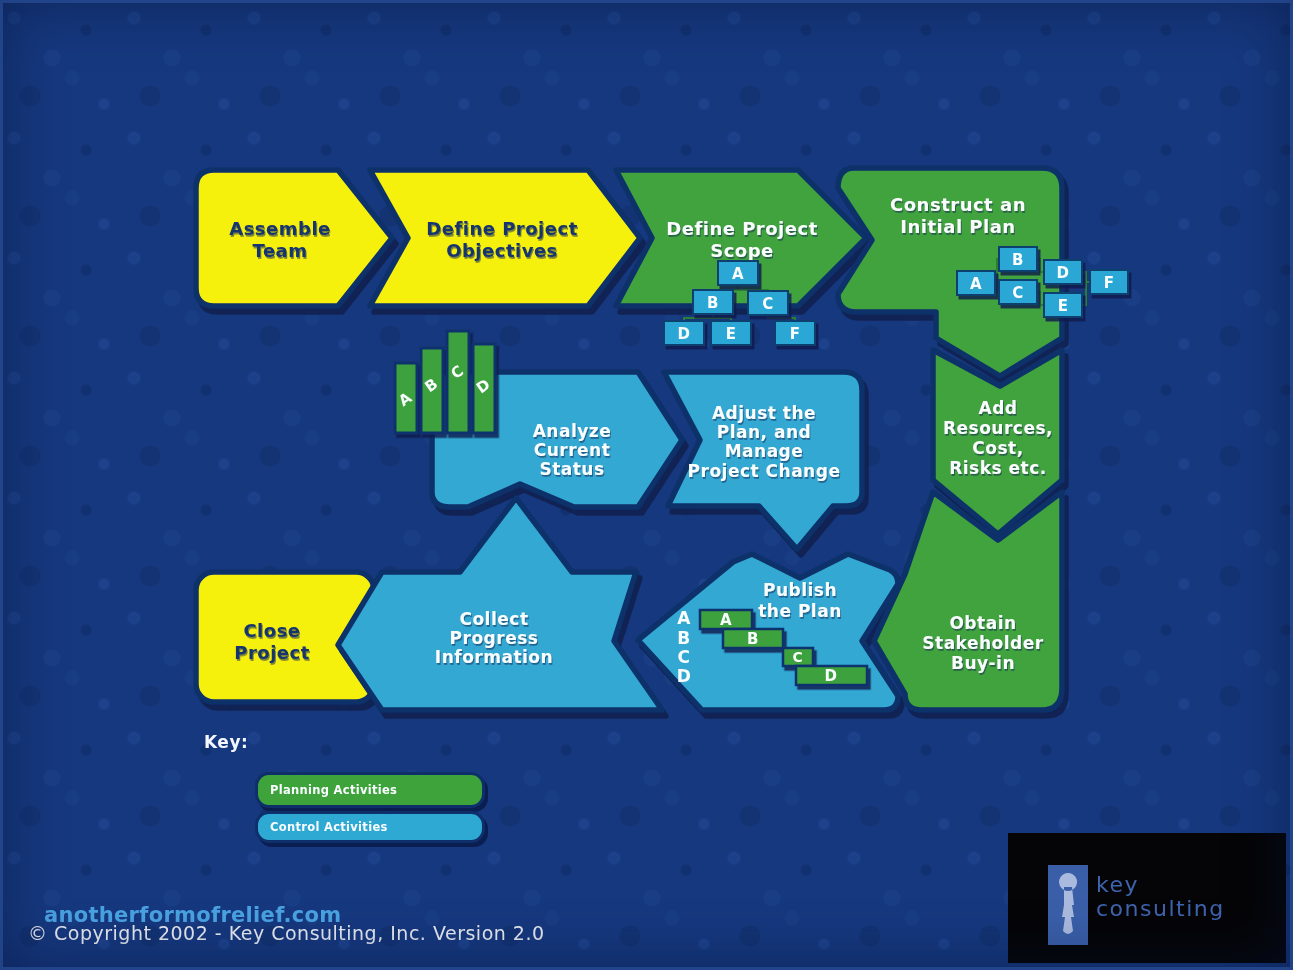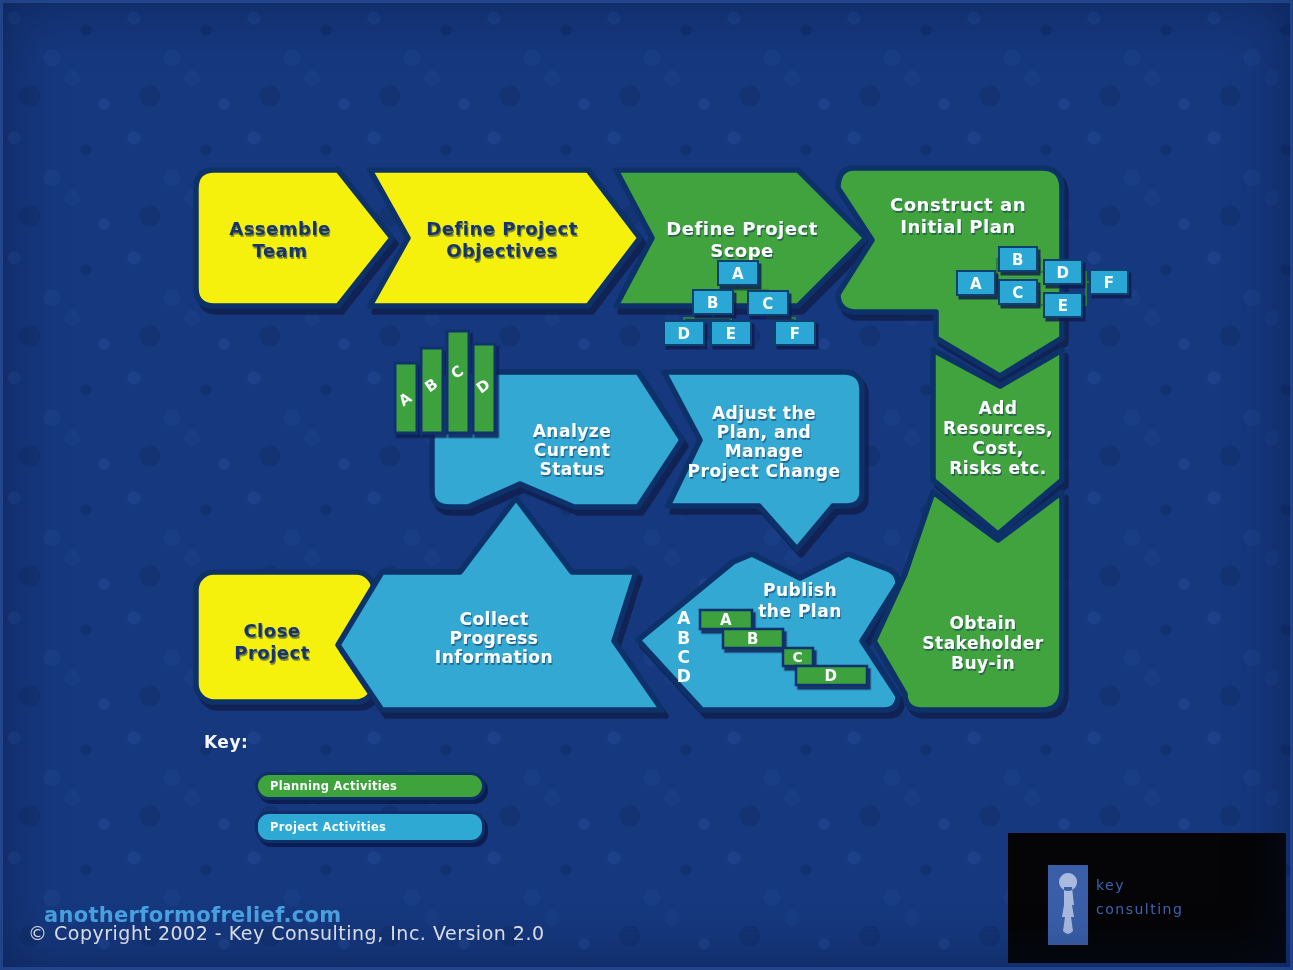--- a/index.html
+++ b/index.html
@@ -39,32 +39,32 @@
   .keylabel{
     position:absolute;left:204px;top:732px;color:#f4f7ff;font-weight:bold;
     font-size:17px;letter-spacing:.5px;
   }
   .key-item{
     position:absolute;left:255px;width:230px;border:3px solid #0f2f6a;border-radius:14px;
     box-shadow:3px 4px 0 rgba(7,24,70,.8);display:flex;align-items:center;
     font-weight:bold;font-size:11.5px;letter-spacing:.3px;padding-left:12px;box-sizing:border-box;
   }
   .ki-1{top:732px;height:34px;background:#f4ee15;color:#17356c;}
-  .ki-2{top:772px;height:28px;background:#3fa33c;color:#fafdff;}
+  .ki-2{top:772px;height:36px;background:#3fa33c;color:#fafdff;}
   .ki-3{top:811px;height:32px;background:#2ea9d4;color:#fafdff;}
   .footer-link{
     position:absolute;left:28px;top:903px;color:#4aa2e2;font-size:21px;font-weight:bold;
     letter-spacing:.3px;text-decoration:none;margin-left:16px;
   }
   .footer-copy{
     position:absolute;left:28px;top:922px;color:#e6e9f0;font-size:19px;letter-spacing:.5px;
   }
   .logo-box{position:absolute;left:1008px;top:833px;width:278px;height:130px;background:#050507;}
   .logo-key-rect{position:absolute;left:40px;top:32px;width:40px;height:80px;background:#3a5fa8;}
-  .logo-text{position:absolute;left:88px;top:40px;color:#3e64af;font-size:14px;line-height:24px;letter-spacing:1.5px;}
+  .logo-text{position:absolute;left:88px;top:40px;color:#3e64af;font-size:22px;line-height:24px;letter-spacing:1.5px;}
 </style>
 </head>
 <body>
 
 <div class="stage">
 
   <svg class="diagram" width="1293" height="970" viewBox="0 0 1293 970">
     <defs>
       <filter id="fs" x="-20%" y="-20%" width="160%" height="160%">
         <feDropShadow dx="4" dy="6" stdDeviation="0.5" flood-color="#071c4d" flood-opacity="0.85"></feDropShadow>
@@ -216,21 +216,21 @@
       <text class="t white s15" x="831" y="681">D</text>
     </g>
   </svg>
 
 
   <div class="keylabel">Key:</div>
   <div class="key-item ki-2">
     <span>Planning Activities</span>
   </div>
   <div class="key-item ki-3">
-    <span>Project Activities</span>
+    <span>Control Activities</span>
   </div>
 
   <a class="footer-link" href="#">anotherformofrelief.com</a>
   <div class="footer-copy">© Copyright 2002 - Key Consulting, Inc.  Version 2.0</div>
 
   <div class="logo-box">
     <div class="logo-key-rect">
       <svg width="40" height="80" viewBox="0 0 40 80">
         <path d="M20,8 a9,9 0 1,0 0.1,0 M16,22 L24,22 L26,40 L24,40 L26,52 L23,52 L25,66 Q20,72 15,66 L17,52 L14,52 L16,40 Z" fill="#a9bade"></path>
       </svg>

